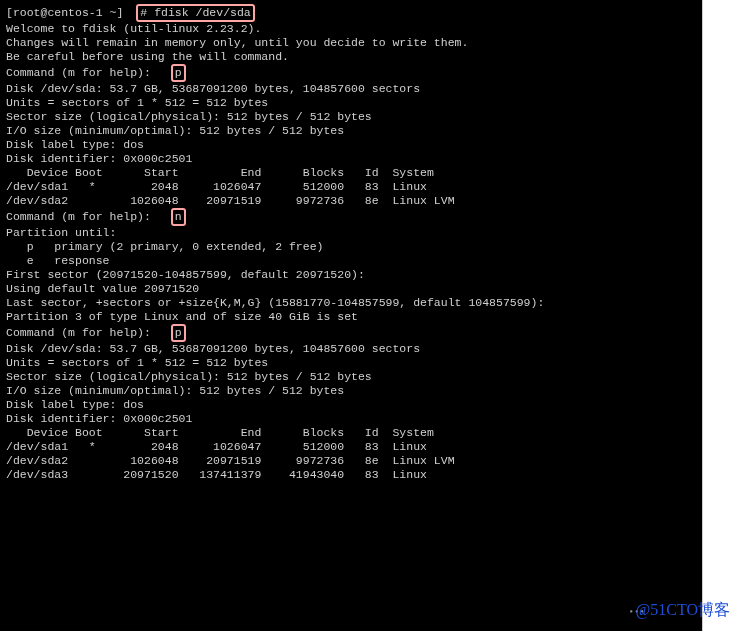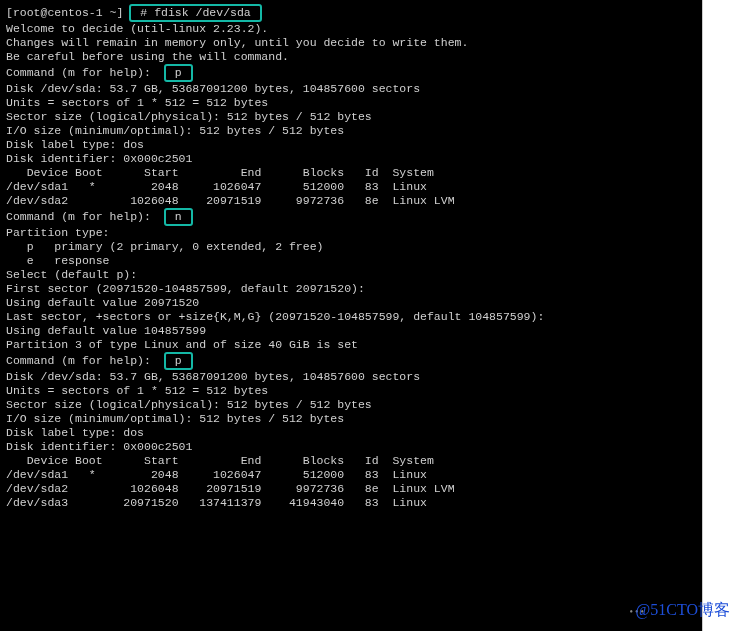--- a/index.html
+++ b/index.html
@@ -1,56 +1,54 @@
 <!DOCTYPE html>
 <html><head>
 <meta charset="utf-8">
 <style>
 html,body{margin:0;padding:0;background:#fff;width:736px;height:631px;overflow:hidden}
 .frame{position:relative;width:736px;height:631px}
 .term{position:absolute;left:0;top:0;width:703px;height:631px;background:#000;color:#d0d0d0;font-family:"Courier New",monospace;font-size:11.5px;line-height:14px;padding:4px 6px;box-sizing:border-box;border-right:1px solid #ccc}
 .line{white-space:pre}
-.hl{display:inline-block;border:2px solid #14b8a6;border-radius:3px;padding:0 9px;margin-left:6px}
+.hl{display:inline-block;border:2px solid #fca5a5;border-radius:3px;padding:0 2px;margin-left:13px}
 .watermark{position:absolute;right:6px;bottom:10px;color:#1d4ed8;font-family:Liberation Serif, serif;font-size:16px}
 .dots{position:absolute;right:90px;bottom:14px;color:#888;font-size:10px;letter-spacing:2px}
 </style>
 </head>
 <body>
 
 <div class="frame">
   <div class="term">
     <div class="line"><span>[root@centos-1 ~]</span><span class="hl"># fdisk /dev/sda</span></div>
-    <div class="line">Welcome to decide (util-linux 2.23.2).</div>
+    <div class="line">Welcome to fdisk (util-linux 2.23.2).</div>
     <div class="line"></div>
     <div class="line">Changes will remain in memory only, until you decide to write them.</div>
     <div class="line">Be careful before using the will command.</div>
     <div class="line"></div>
     <div class="line"></div>
     <div class="line"><span>Command (m for help): </span><span class="hl">p</span></div>
     <div class="line"></div>
     <div class="line">Disk /dev/sda: 53.7 GB, 53687091200 bytes, 104857600 sectors</div>
     <div class="line">Units = sectors of 1 * 512 = 512 bytes</div>
     <div class="line">Sector size (logical/physical): 512 bytes / 512 bytes</div>
     <div class="line">I/O size (minimum/optimal): 512 bytes / 512 bytes</div>
     <div class="line">Disk label type: dos</div>
     <div class="line">Disk identifier: 0x000c2501</div>
     <div class="line"></div>
     <div class="line">   Device Boot      Start         End      Blocks   Id  System</div>
     <div class="line">/dev/sda1   *        2048     1026047      512000   83  Linux</div>
     <div class="line">/dev/sda2         1026048    20971519     9972736   8e  Linux LVM</div>
     <div class="line"></div>
     <div class="line"><span>Command (m for help): </span><span class="hl">n</span></div>
-    <div class="line">Partition type:</div>
+    <div class="line">Partition until:</div>
     <div class="line">   p   primary (2 primary, 0 extended, 2 free)</div>
     <div class="line">   e   response</div>
-    <div class="line">Select (default p):</div>
     <div class="line">First sector (20971520-104857599, default 20971520):</div>
     <div class="line">Using default value 20971520</div>
-    <div class="line">Last sector, +sectors or +size{K,M,G} (20971520-104857599, default 104857599):</div>
-    <div class="line">Using default value 104857599</div>
+    <div class="line">Last sector, +sectors or +size{K,M,G} (15881770-104857599, default 104857599):</div>
     <div class="line">Partition 3 of type Linux and of size 40 GiB is set</div>
     <div class="line"></div>
     <div class="line"><span>Command (m for help): </span><span class="hl">p</span></div>
     <div class="line"></div>
     <div class="line">Disk /dev/sda: 53.7 GB, 53687091200 bytes, 104857600 sectors</div>
     <div class="line">Units = sectors of 1 * 512 = 512 bytes</div>
     <div class="line">Sector size (logical/physical): 512 bytes / 512 bytes</div>
     <div class="line">I/O size (minimum/optimal): 512 bytes / 512 bytes</div>
     <div class="line">Disk label type: dos</div>
     <div class="line">Disk identifier: 0x000c2501</div>

